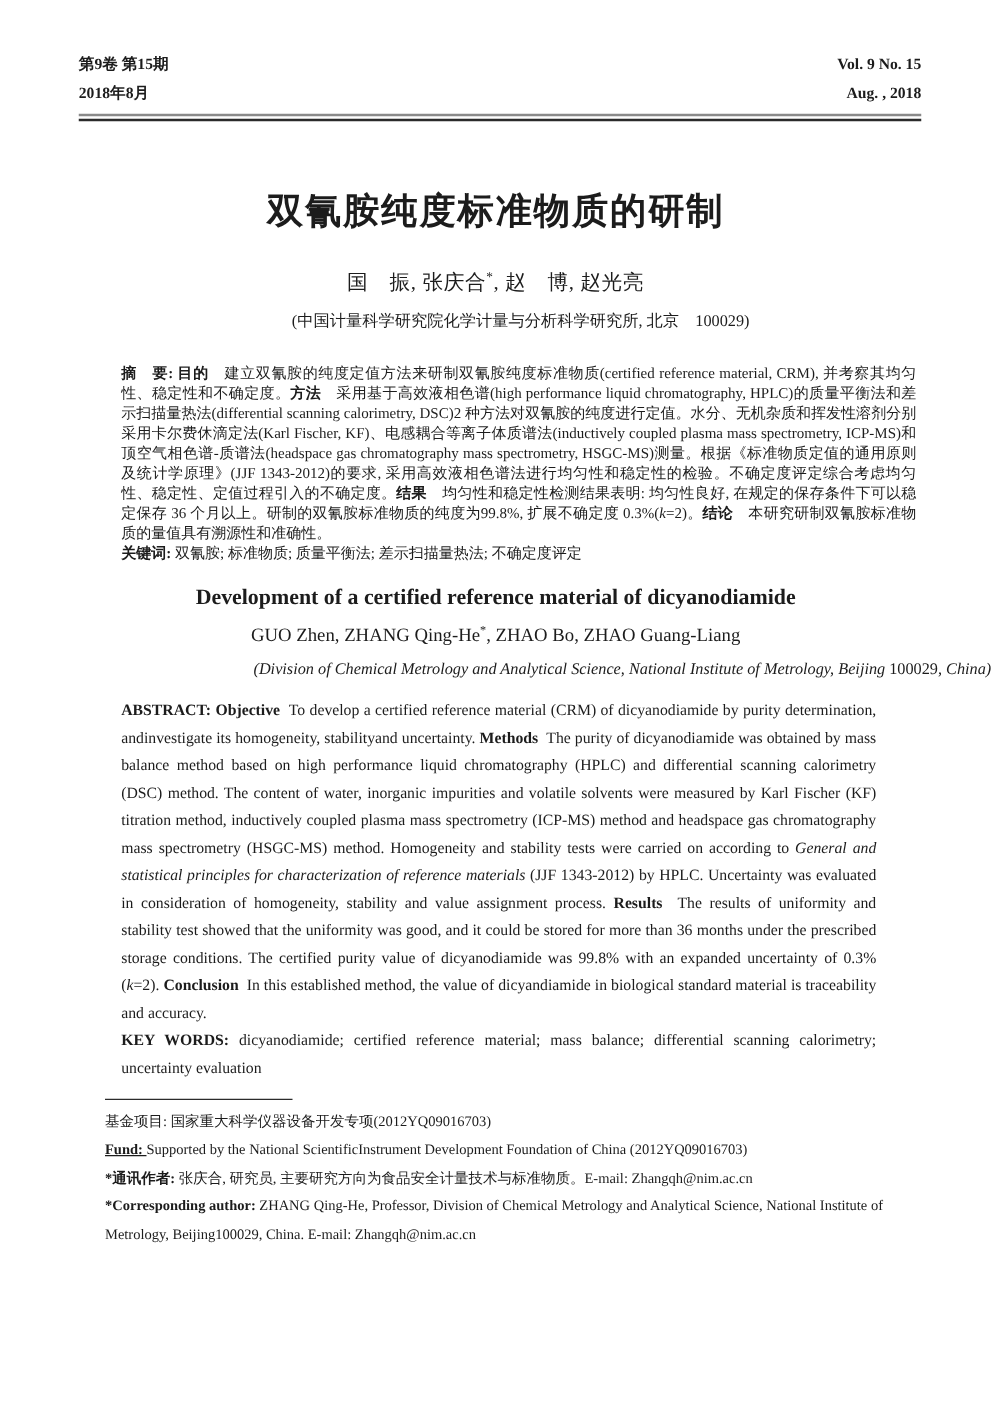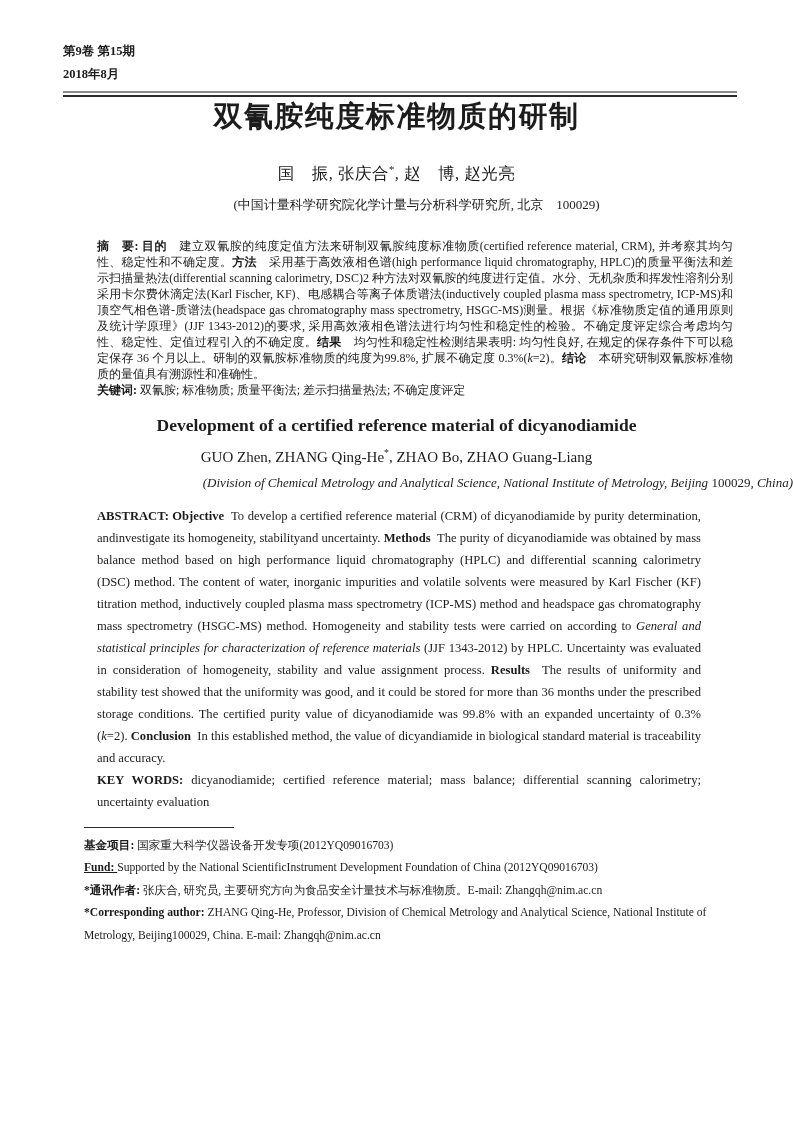--- a/index.html
+++ b/index.html
@@ -33,20 +33,21 @@
 
   .double-rule {
     margin: 5px 56px 0 63px;
     height: 6px;
     border-top: 2.5px solid #8a8a8a;
     border-bottom: 2px solid #2b2b2b;
   }
 
   
   .title-cn {
+    margin-top: 52px;
     text-align: center;
     font-size: 29px;
     font-weight: bold;
     letter-spacing: 1.5px;
   }
   .authors-cn {
     margin-top: 26px;
     text-align: center;
     font-size: 16.5px;
     letter-spacing: 0.5px;
@@ -111,20 +112,24 @@
 </head>
 <body>
 
 <div class="page">
 
   <div class="jheader">
     <div class="left">
       <div>第9卷 第15期</div>
       <div>2018年8月</div>
     </div>
+    <div class="right">
+      <div>Vol. 9 No. 15</div>
+      <div>Aug. , 2018</div>
+    </div>
   </div>
 
   <div class="double-rule"></div>
 
   <div class="title-cn">双氰胺纯度标准物质的研制</div>
   <div class="authors-cn"><span>国　振, 张庆合</span><sup>*</sup><span>, 赵　博, 赵光亮</span></div>
   <div class="affil-cn">(中国计量科学研究院化学计量与分析科学研究所, 北京　100029)</div>
 
   <div class="abstract-cn">
     <p><span style="font-weight: bold;">摘　要: </span><span style="font-weight: bold;">目的　</span><span>建立双氰胺的纯度定值方法来研制双氰胺纯度标准物质(certified reference material, CRM), 并考察其均匀性、稳定性和不确定度。</span><span style="font-weight: bold;">方法　</span><span>采用基于高效液相色谱(high performance liquid chromatography, HPLC)的质量平衡法和差示扫描量热法(differential scanning calorimetry, DSC)2 种方法对双氰胺的纯度进行定值。水分、无机杂质和挥发性溶剂分别采用卡尔费休滴定法(Karl Fischer, KF)、电感耦合等离子体质谱法(inductively coupled plasma mass spectrometry, ICP-MS)和顶空气相色谱-质谱法(headspace gas chromatography mass spectrometry, HSGC-MS)测量。根据《标准物质定值的通用原则及统计学原理》(JJF 1343-2012)的要求, 采用高效液相色谱法进行均匀性和稳定性的检验。不确定度评定综合考虑均匀性、稳定性、定值过程引入的不确定度。</span><span style="font-weight: bold;">结果　</span><span>均匀性和稳定性检测结果表明: 均匀性良好, 在规定的保存条件下可以稳定保存 36 个月以上。研制的双氰胺标准物质的纯度为99.8%, 扩展不确定度 0.3%(</span><span style="font-style: italic;">k</span><span>=2)。</span><span style="font-weight: bold;">结论　</span><span>本研究研制双氰胺标准物质的量值具有溯源性和准确性。</span></p>
@@ -135,19 +140,19 @@
   <div class="authors-en"><span>GUO Zhen, ZHANG Qing-He</span><sup>*</sup><span>, ZHAO Bo, ZHAO Guang-Liang</span></div>
   <div class="affil-en"><span style="font-style: italic;">(Division of Chemical Metrology and Analytical Science, National Institute of Metrology, Beijing </span><span>100029</span><span style="font-style: italic;">, China)</span></div>
 
   <div class="abstract-en">
     <p><span style="font-weight: bold;">ABSTRACT: Objective</span><span>&nbsp;&nbsp;To develop a certified reference material (CRM) of dicyanodiamide by purity determination, andinvestigate its homogeneity, stabilityand uncertainty. </span><span style="font-weight: bold;">Methods</span><span>&nbsp;&nbsp;The purity of dicyanodiamide was obtained by mass balance method based on high performance liquid chromatography (HPLC) and differential scanning calorimetry (DSC) method. The content of water, inorganic impurities and volatile solvents were measured by Karl Fischer (KF) titration method, inductively coupled plasma mass spectrometry (ICP-MS) method and headspace gas chromatography mass spectrometry (HSGC-MS) method. Homogeneity and stability tests were carried on according to </span><span style="font-style: italic;">General and statistical principles for characterization of reference materials</span><span> (JJF 1343-2012) by HPLC. Uncertainty was evaluated in consideration of homogeneity, stability and value assignment process. </span><span style="font-weight: bold;">Results</span><span>&nbsp;&nbsp;The results of uniformity and stability test showed that the uniformity was good, and it could be stored for more than 36 months under the prescribed storage conditions. The certified purity value of dicyanodiamide was 99.8% with an expanded uncertainty of 0.3% (</span><span style="font-style: italic;">k</span><span>=2). </span><span style="font-weight: bold;">Conclusion</span><span>&nbsp;&nbsp;In this established method, the value of dicyandiamide in biological standard material is traceability and accuracy.</span></p>
     <p class="keywords-en"><span style="font-weight: bold;">KEY WORDS:</span><span> dicyanodiamide; certified reference material; mass balance; differential scanning calorimetry; uncertainty evaluation</span></p>
   </div>
 
   <div class="footnote-rule"></div>
   <div class="footnote">
-    <p><span style="font-weight: bold;">基金项目: </span><span>国家重大科学仪器设备开发专项(2012YQ09016703)</span></p>
+    <p><span style="font-weight: normal;">基金项目: </span><span>国家重大科学仪器设备开发专项(2012YQ09016703)</span></p>
     <p><span style="font-weight: bold; text-decoration: underline;">Fund: </span><span>Supported by the National ScientificInstrument Development Foundation of China (2012YQ09016703)</span></p>
     <p><span style="font-weight: bold;">*通讯作者: </span><span>张庆合, 研究员, 主要研究方向为食品安全计量技术与标准物质。E-mail: Zhangqh@nim.ac.cn</span></p>
     <p><span style="font-weight: bold;">*Corresponding author: </span><span>ZHANG Qing-He, Professor, Division of Chemical Metrology and Analytical Science, National Institute of Metrology, Beijing100029, China. E-mail: Zhangqh@nim.ac.cn</span></p>
   </div>
 
 </div>
 
 </body></html>

